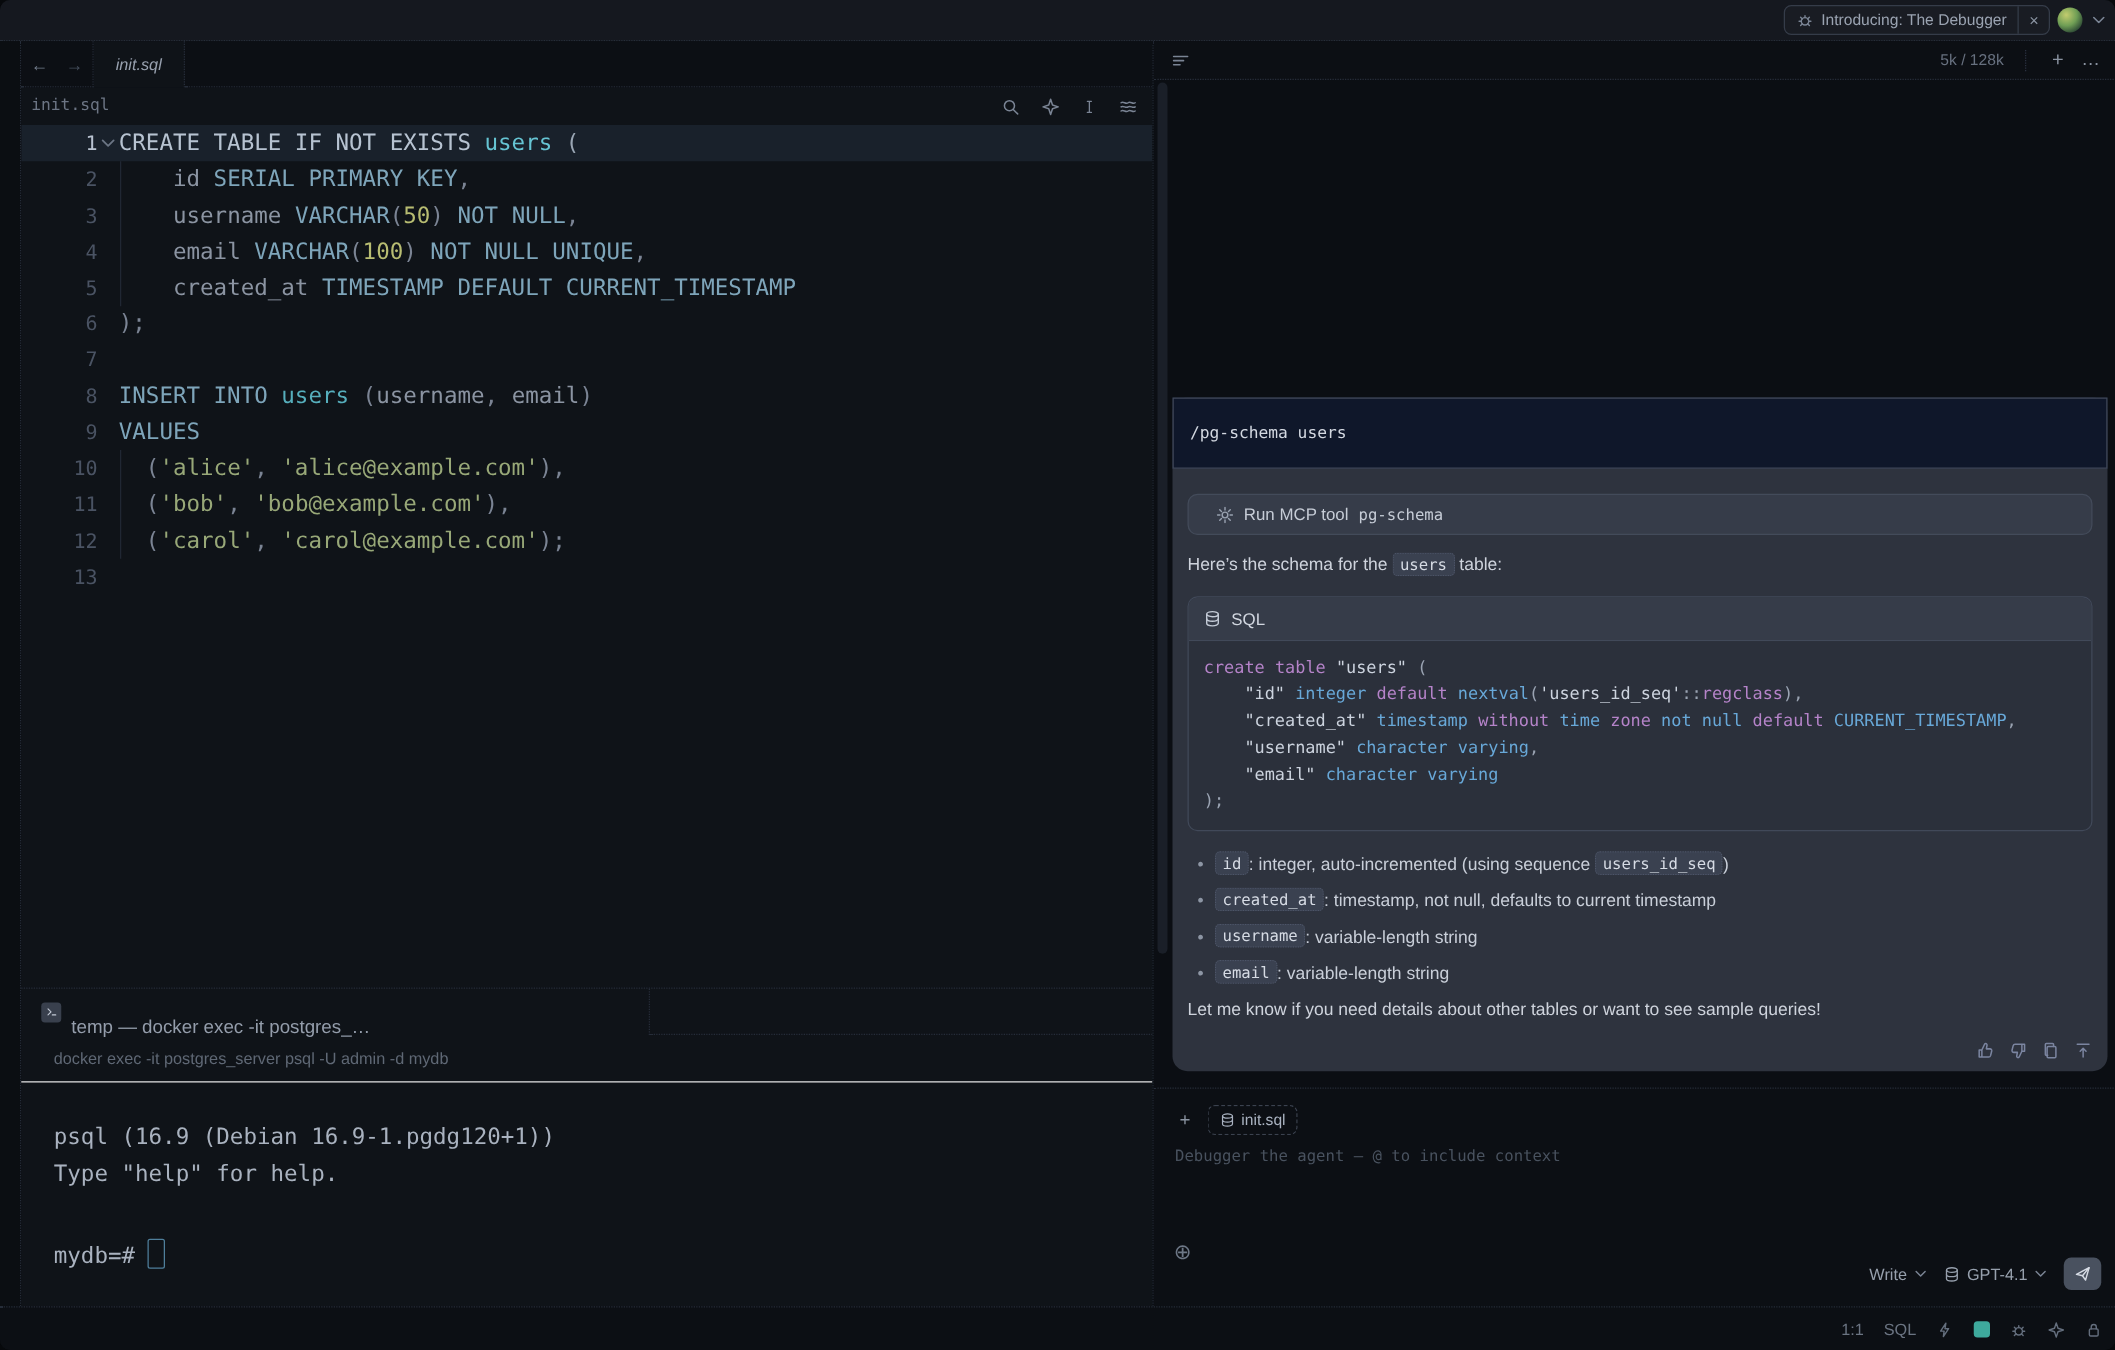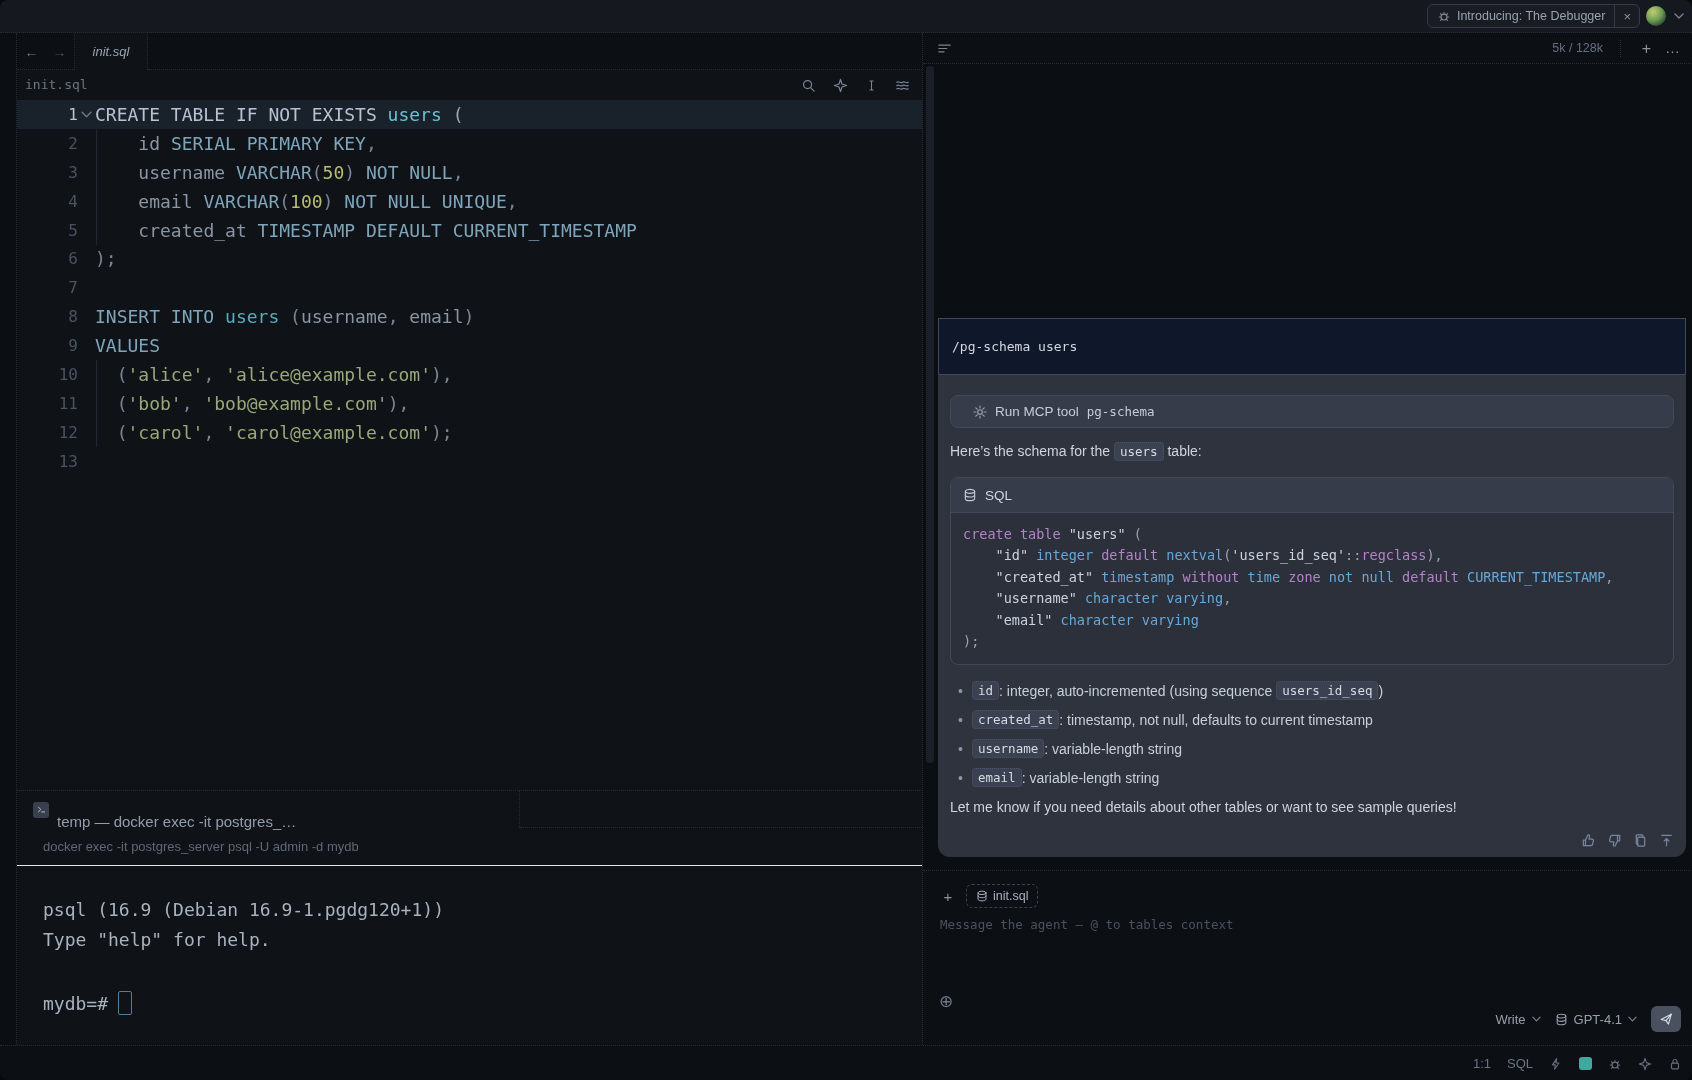--- a/index.html
+++ b/index.html
@@ -313,21 +313,21 @@
           <span>
               <svg width="12" height="12" viewBox="0 0 16 16" style="stroke:#a9b2c0;">
                 <ellipse cx="8" cy="3.8" rx="5.3" ry="2.3"></ellipse>
                 <path d="M2.7 3.8v8.4c0 1.3 2.4 2.3 5.3 2.3s5.3-1 5.3-2.3V3.8"></path>
                 <path d="M2.7 8c0 1.3 2.4 2.3 5.3 2.3S13.3 9.3 13.3 8"></path>
               </svg>
             </span>
           <span>init.sql</span>
         </span>
       </div>
-      <div id="composer-placeholder">Message the agent — @ to tables context</div>
+      <div id="composer-placeholder">Debugger the agent — @ to include context</div>
       <div id="composer-bottom">
         <span id="burn-mode">⊕</span>
         <div id="composer-right">
           <span class="selector">
             <span>Write</span>
             <span>
                 <svg width="9" height="6" viewBox="0 0 10 6">
                   <path d="M1 1l4 4 4-4"></path>
                 </svg>
               </span>

